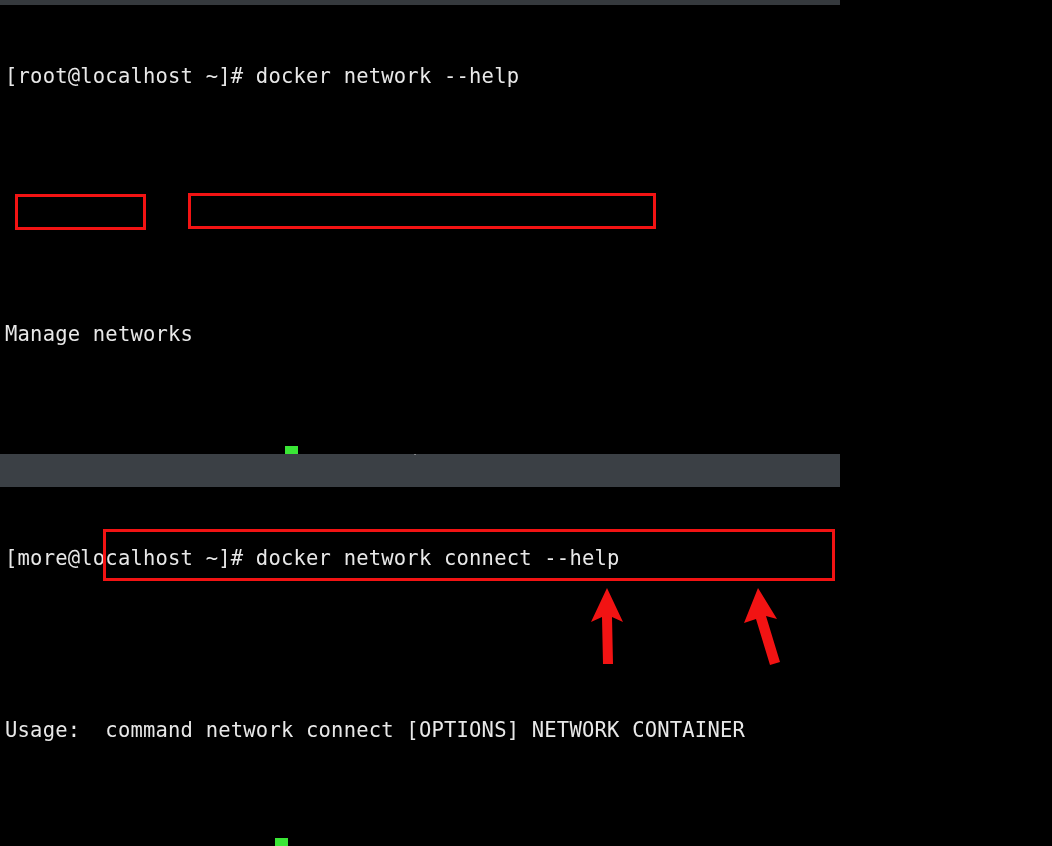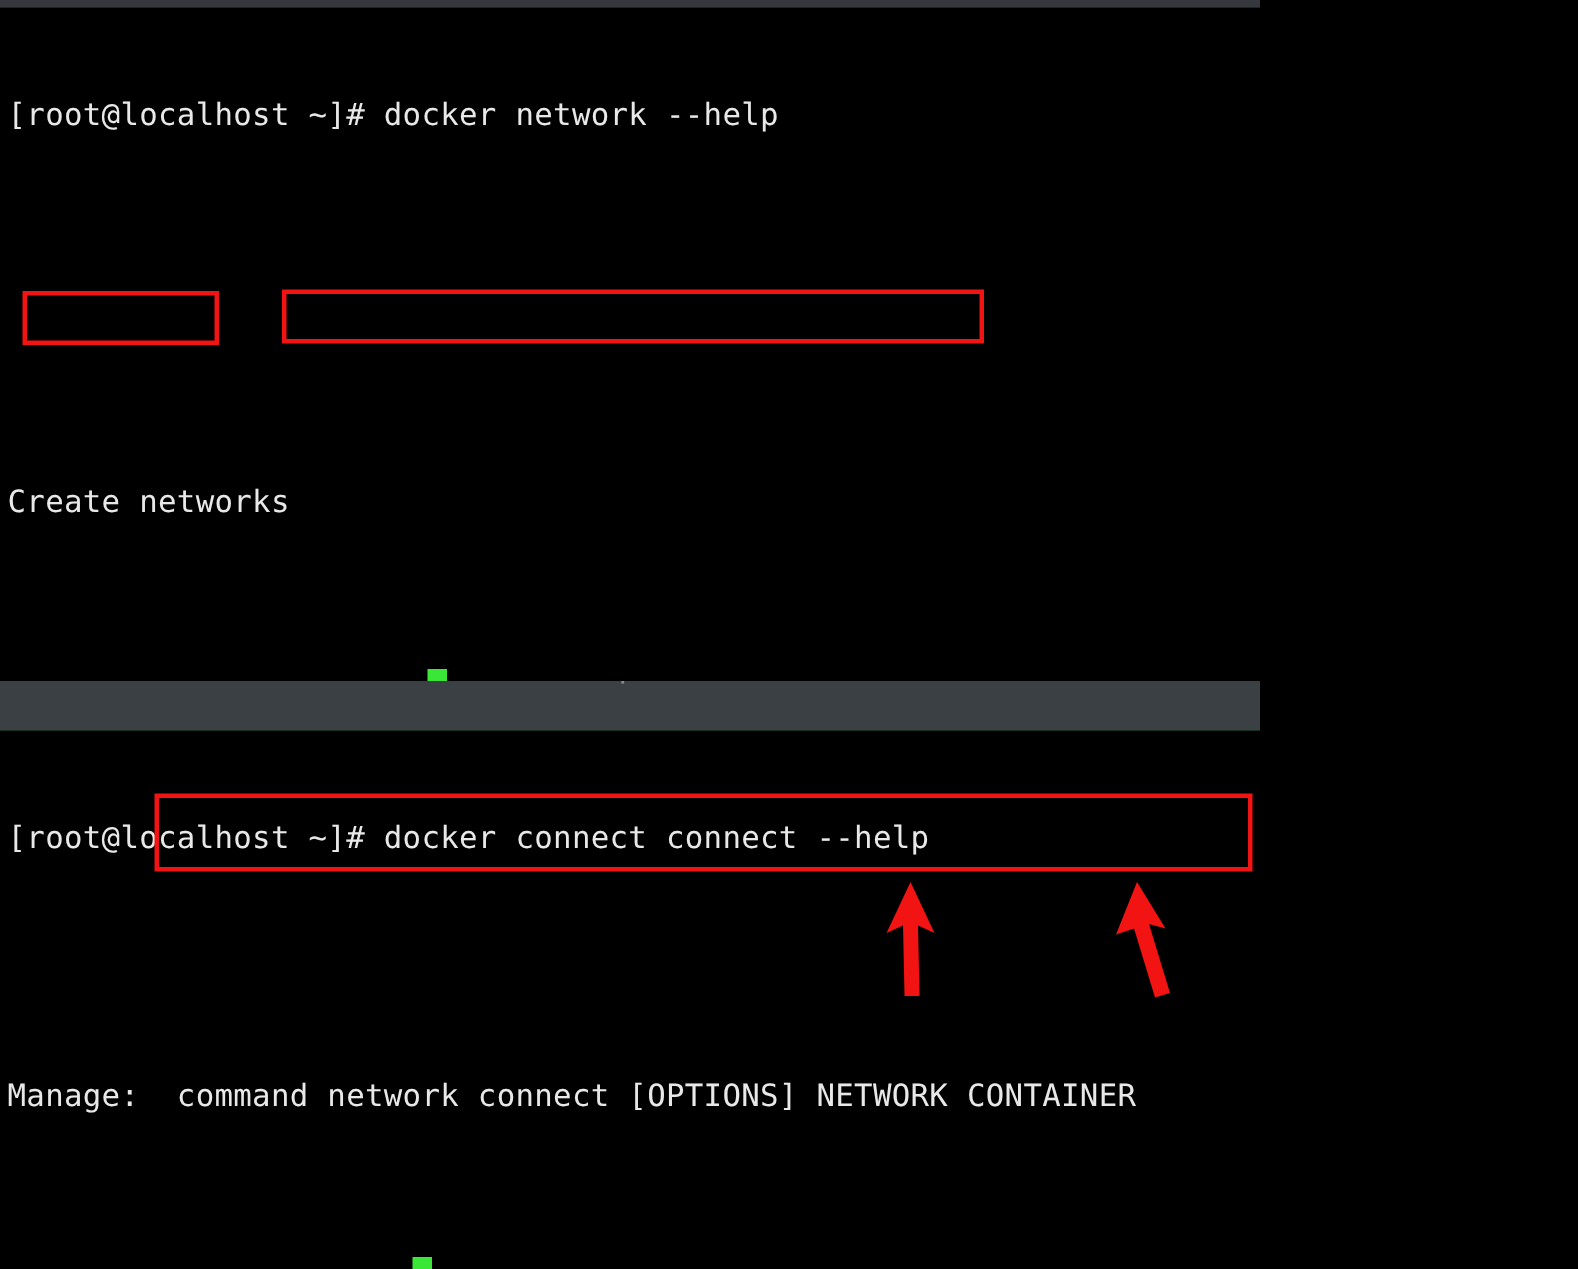--- a/index.html
+++ b/index.html
@@ -10,21 +10,21 @@
   body {
     width: 1052px;
     height: 846px;
     overflow: hidden;
     font-family: "DejaVu Sans Mono", "Liberation Mono", monospace;
   }
   #screen {
     position: relative;
     width: 840px;
     height: 846px;
-    background: #15803d;
+    background: #0f172a;
     overflow: hidden;
   }
 
   
   .top-strip {
     position: absolute;
     left: 0; top: 0;
     width: 1052px; height: 5px;
     background: #35393d;
   }
@@ -113,21 +113,21 @@
 <body>
 
 <div id="screen">
 
   <div class="top-strip"></div>
 
   <div class="pane" id="pane-top">
     <div class="line">[root@localhost ~]# docker network --help</div>
     <div class="blank"></div>
     <div class="blank"></div>
-    <div class="line">Create networks</div>
+    <div class="line">Manage networks</div>
     <div class="blank"></div>
     <div class="line">Commands:</div>
 
     <div class="line"><span>connect</span><span>     </span><span>Connect a container to a network</span></div>
     <div class="line"><span>create</span><span>      </span><span>Create a network</span></div>
     
     
     
     
     
@@ -136,23 +136,23 @@
     
   </div>
 
   <div class="cursor" id="cursor-top"></div>
 
   <div class="separator">
     <div class="ghost">Run 'docker network COMMAND --help' for more information on a command.</div>
   </div>
 
   <div class="pane" id="pane-bottom">
-    <div class="line">[root@localhost ~]# docker connect connect --help</div>
+    <div class="line">[more@localhost ~]# docker network connect --help</div>
     <div class="blank"></div>
-    <div class="line"><span>Manage:</span><span>  </span><span>command network connect [OPTIONS] NETWORK CONTAINER</span></div>
+    <div class="line"><span>Usage:</span><span>  </span><span>command network connect [OPTIONS] NETWORK CONTAINER</span></div>
     <div class="blank"></div>
     
     
     
 
     
     
     
     
     

